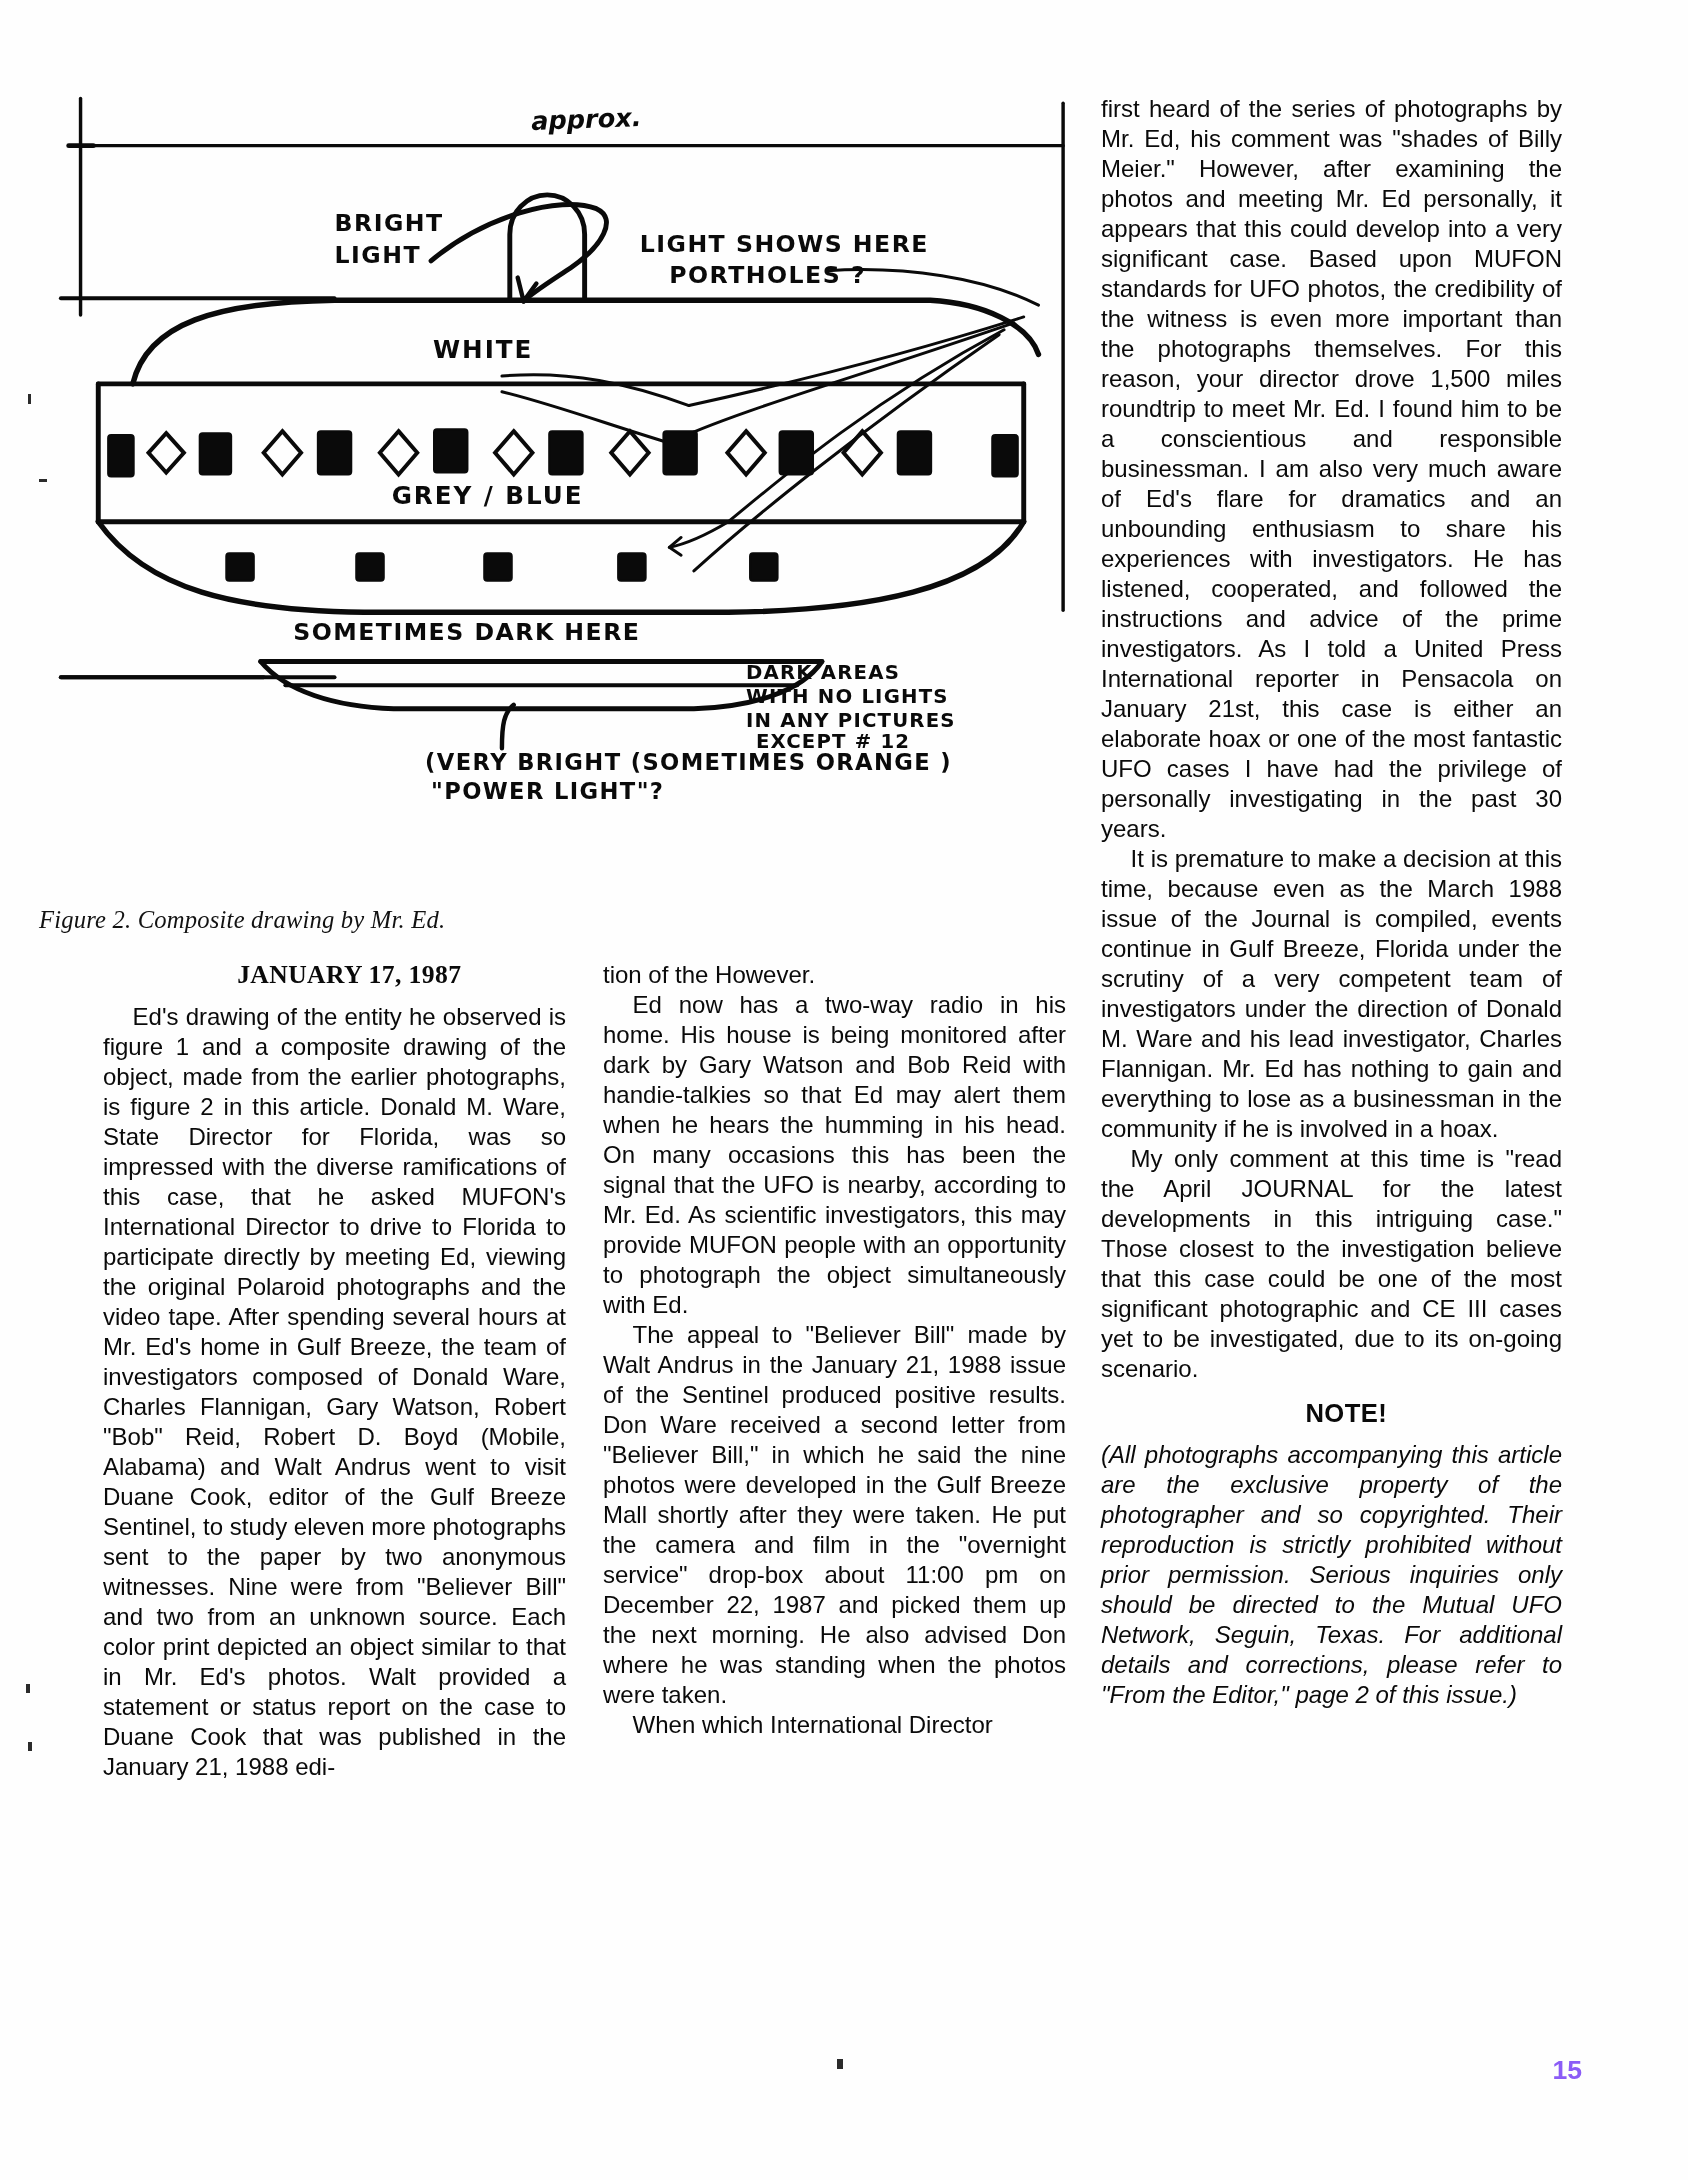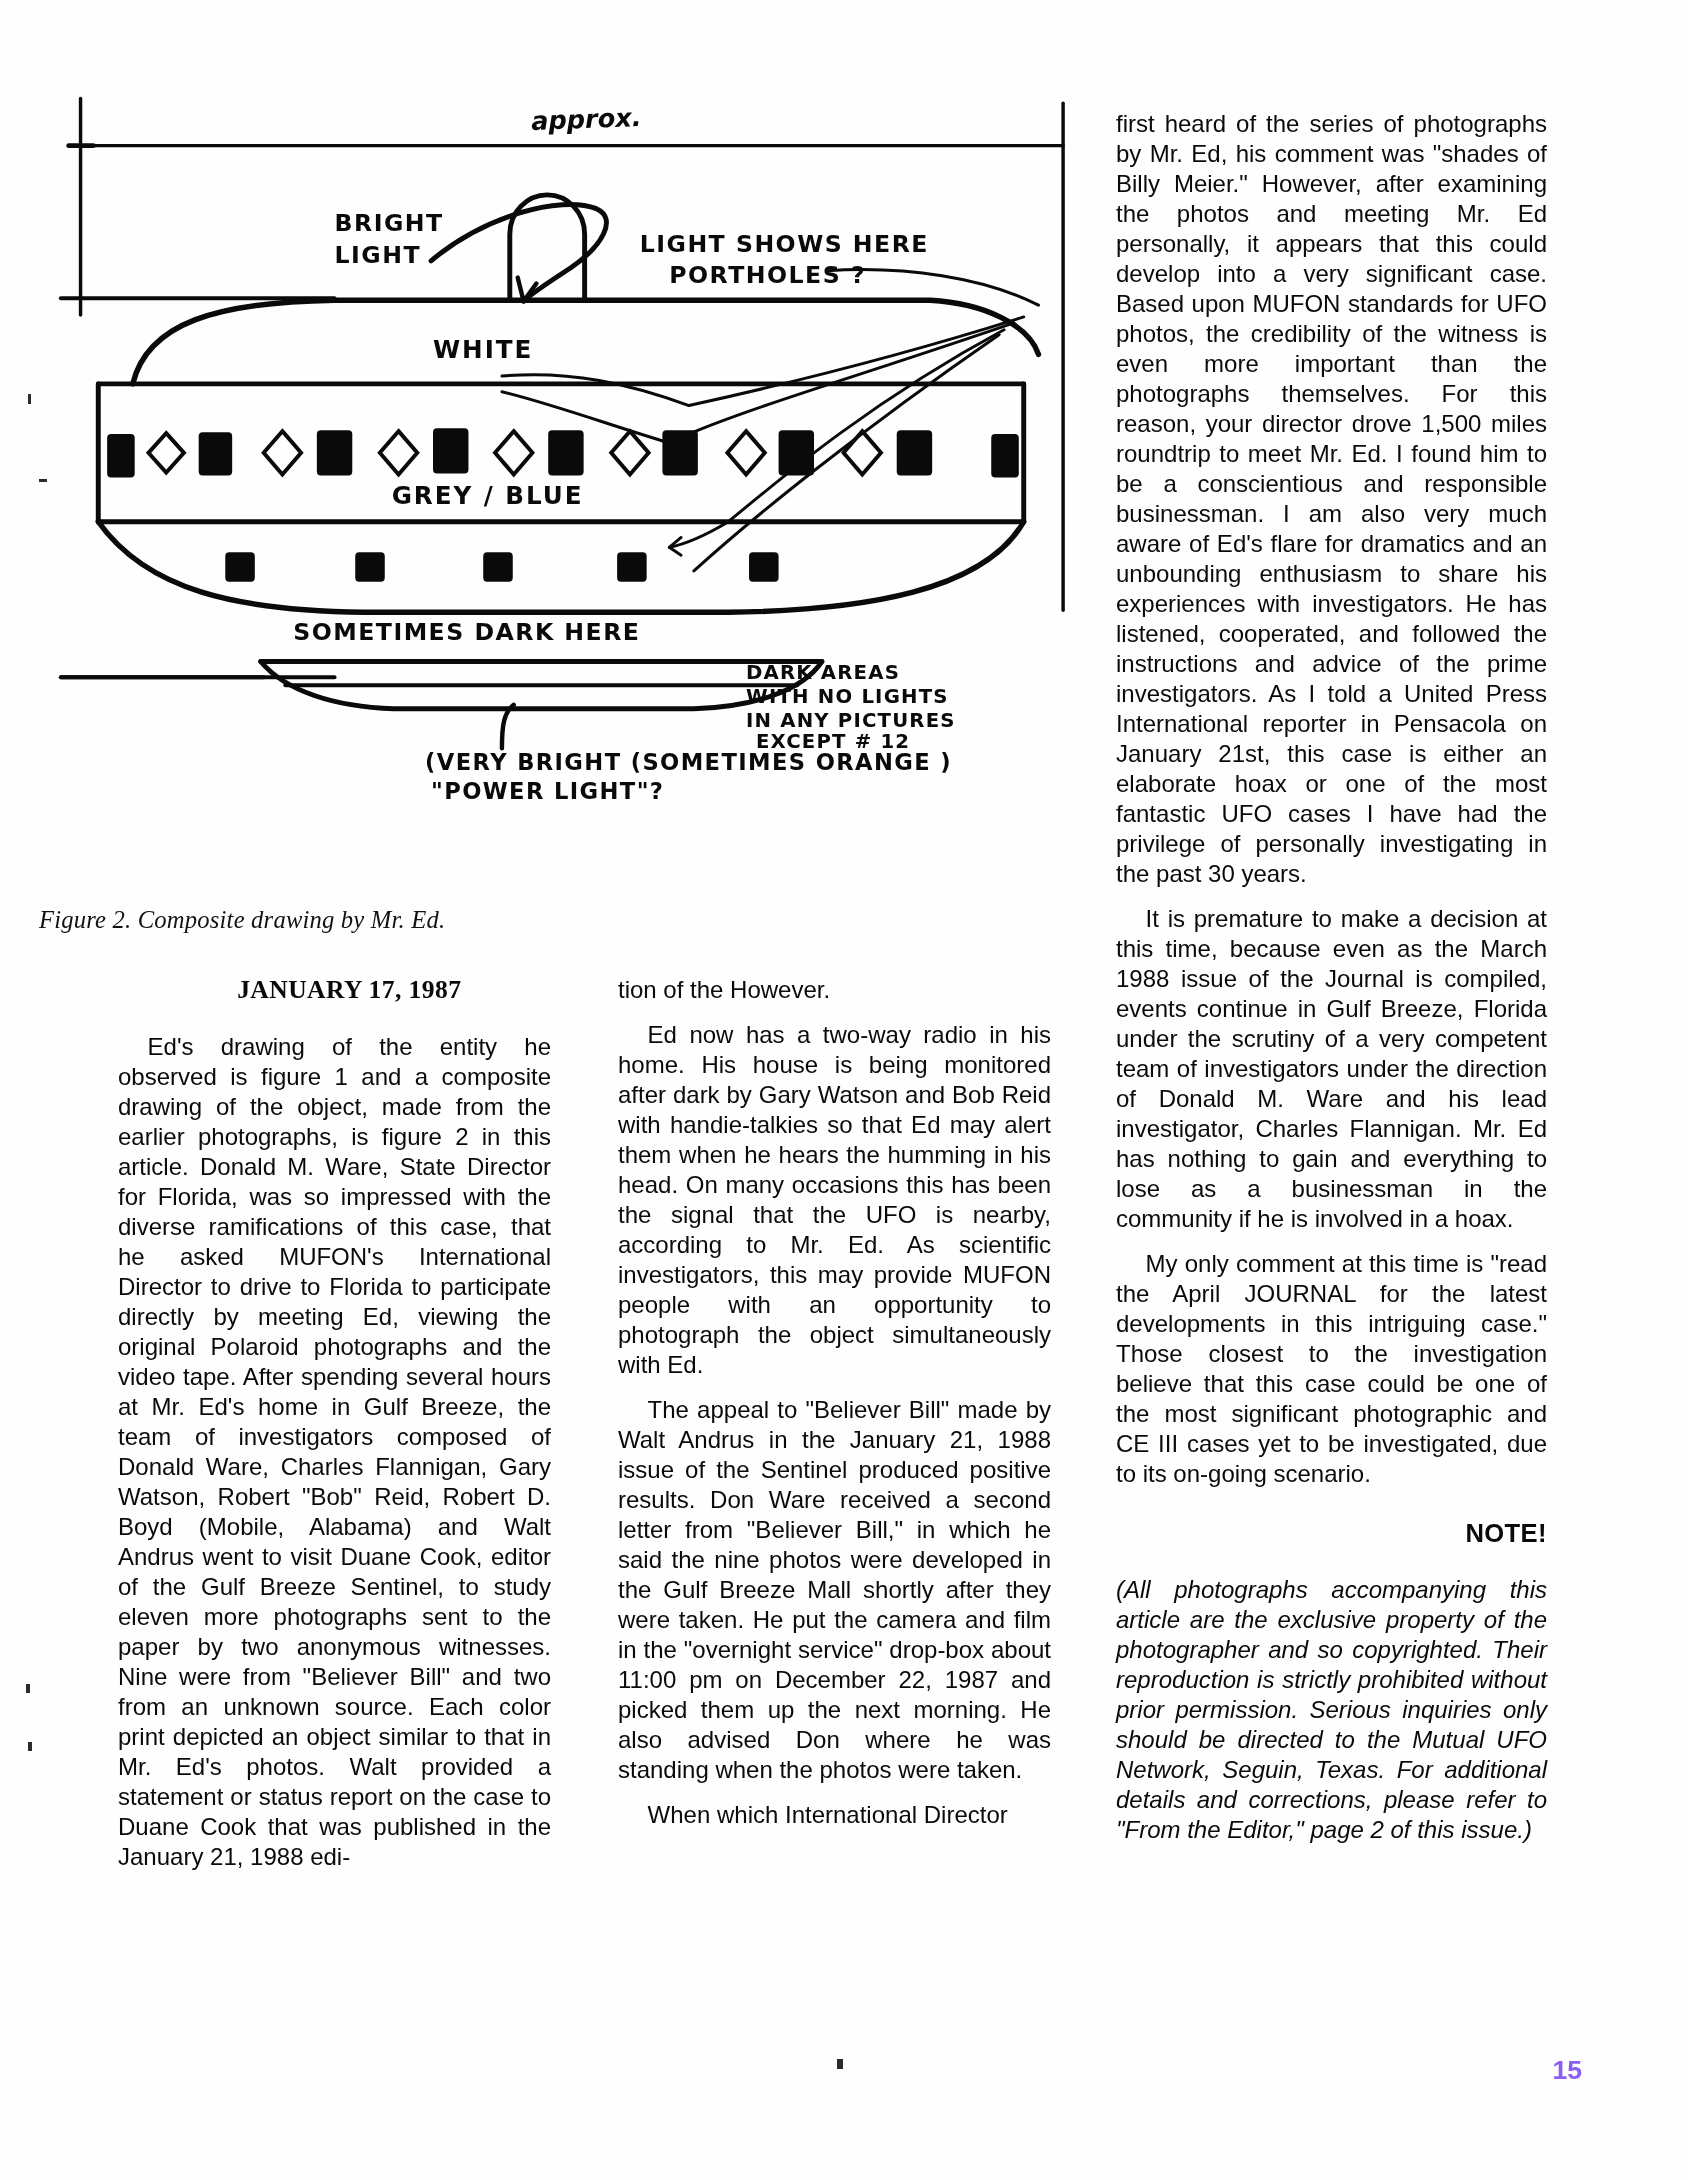--- a/index.html
+++ b/index.html
@@ -25,29 +25,29 @@
     font-family:"Liberation Sans", sans-serif;
     font-size:24px;line-height:30px;
     text-align:justify;text-justify:inter-word;
     color:#0a0a0a;
     -webkit-font-smoothing:none;
   }
   .col.c1{left:103px;width:463px;}
   .col.c2{left:603px;width:463px;top:960px;}
   .col.c3{left:1101px;width:461px;top:94px;}
 
-  .col p{margin:15px;text-indent:29.6px;}
+  .col p{margin:0;text-indent:29.6px;}
   .col p.noind{text-indent:0;}
   .hdr{
     font-family:"Liberation Serif", serif;
     font-weight:bold;font-size:25.6px;text-align:center;
     text-indent:0;margin:0;letter-spacing:0.4px;
     padding-bottom:11.8px;
   }
-  .hdr.sans{font-family:"Liberation Sans", sans-serif;font-weight:bold;text-align:right;}
+  .hdr.sans{font-family:"Liberation Sans", sans-serif;font-weight:bold;}
   .hdr.tight{padding-top:13.8px;}
   .note-block{font-style:italic;}
   .pagenum{
     position:absolute;right:106px;top:2055px;
     font-family:"Liberation Sans", sans-serif;
     font-weight:bold;font-size:26.6px;color:#8b5cf6;
   }
   
   .speck{position:absolute;background:#2b2b2b;}
 </style>

